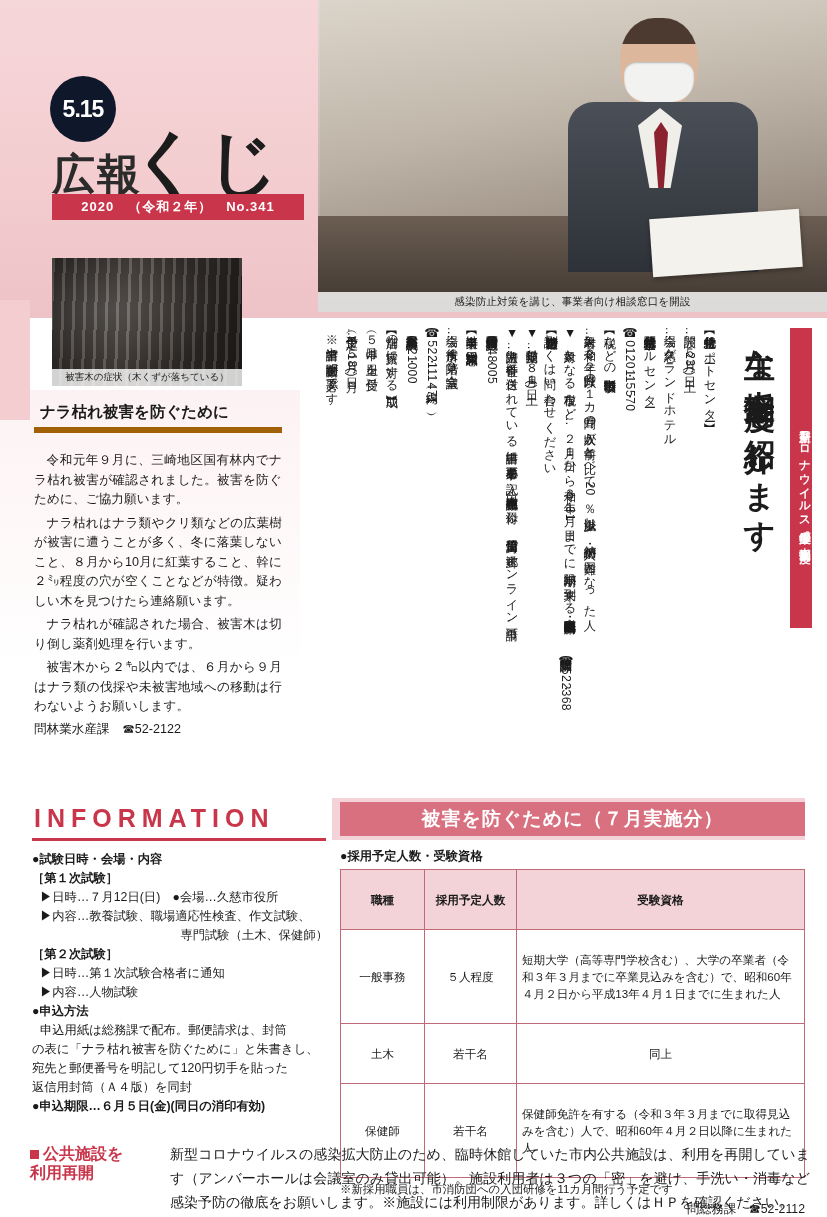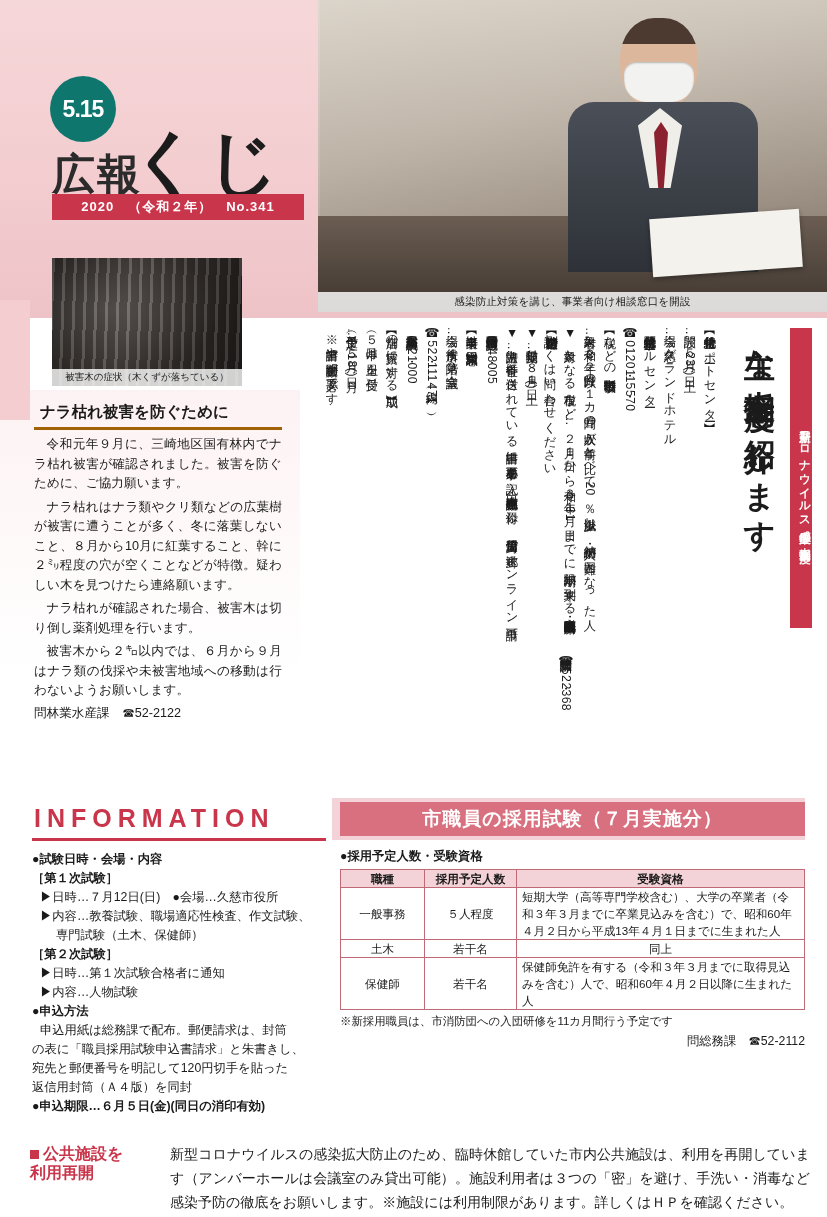--- a/index.html
+++ b/index.html
@@ -68,21 +68,21 @@
   #top-photo .caption {
     position:absolute; left:0; bottom:0; width:100%;
     background: rgba(255,255,255,0.82);
     color:#222; font-size:10.5px; padding:3px 6px; text-align:center;
     letter-spacing:0.2px;
   }
   
   #masthead { position:absolute; left:34px; top:76px; width:270px; height:150px; }
   #kouhou-circle {
     position:absolute; left:16px; top:0; width:66px; height:66px;
-    border-radius:50%; background:#0f766e; color:#fff;
+    border-radius:50%; background:#0f172a; color:#fff;
     font-size:23px; font-weight:bold; text-align:center; line-height:66px;
     letter-spacing:-1px;
   }
   #kouhou-label {
     position:absolute; left:18px; top:70px; font-size:43px; font-weight:bold;
     color:#2b2b2b; letter-spacing:2px;
   }
   #kouhou-title {
     position:absolute; left:96px; top:50px; font-size:72px; font-weight:bold;
     color:#1c1c1c; letter-spacing:2px; line-height:72px;
@@ -106,21 +106,21 @@
       radial-gradient(ellipse at 30% 40%, rgba(255,255,255,0.18), rgba(0,0,0,0) 60%);
   }
   #tree-photo .caption {
     position:absolute; left:0; bottom:0; width:100%;
     background: rgba(255,255,255,0.8); font-size:9.5px; padding:2px 4px; text-align:center;
   }
   
   #nara-article { position:absolute; left:34px; top:400px; width:248px; }
   #nara-head {
     font-size:15.5px; font-weight:bold; color:#1b1b1b; padding:2px 4px 4px 6px;
-    border-bottom:3px solid #a16207; margin-bottom:5px;
+    border-bottom:6px solid #a16207; margin-bottom:18px;
   }
   #nara-body { font-size:12.6px; line-height:19.5px; letter-spacing:0.1px; text-align:justify; }
   #nara-body p { margin:4px 0 1px 0; }
   #nara-body p.ind { text-indent:1em; }
   #nara-contact { font-size:12.6px; margin-top:4px; }
   
   #support-section {
     position:absolute; left:292px; top:318px; width:520px; height:470px;
   }
   #support-tab {
@@ -156,26 +156,26 @@
     display:flex; align-items:center; justify-content:center; letter-spacing:1px;
   }
   #exam-banner-bg {
     position:absolute; left:310px; top:0; width:473px; height:42px;
     background:#f3d3d8;
   }
   #info-left { position:absolute; left:10px; top:52px; width:296px; font-size:12.3px; line-height:19px; }
   #info-left .b { font-weight:bold; }
   #info-left .l1 { margin-left:0; }
   #info-left .l2 { margin-left:8px; }
-  #info-left .l3 { margin-left:24px; }
+  #info-left .l3 { margin-left:24px;text-align:right; }
   #info-right { position:absolute; left:318px; top:50px; width:465px; font-size:12.3px; }
   #info-right .subhead { font-weight:bold; margin-bottom:4px; }
   table.exam { width:465px; border-collapse:collapse; font-size:11.6px; }
   table.exam th, table.exam td {
-    border:1px solid #c06a78; padding:0 5px; text-align:center; vertical-align:middle;
+    border:1px solid #c06a78; padding:21px 5px; text-align:center; vertical-align:middle;
     line-height:17px;
   }
   table.exam thead th { background:#f3d3d8; font-weight:bold; }
   table.exam td.qual { text-align:left; }
   #exam-note { font-size:11.4px; margin-top:4px; }
   #exam-contact { font-size:12.3px; text-align:right; margin-top:4px; }
   
   #bottom-notice { position:absolute; left:22px; top:1140px; width:790px; height:70px; }
   #bottom-head {
     position:absolute; left:8px; top:4px; width:128px;
@@ -267,34 +267,34 @@
 （５月中は土日を受付）
 受付（予定）…５月18日(月)～
 ※申請書や証明書類が必要です</div>
   <div class="vcol" style="right:236px; top:330px; height:120px; width:16px;">問収納対策課 ☎52・2368</div>
 </div>
 
 <div id="info-wrap">
   <div id="exam-banner-bg"></div>
   <div id="info-title">INFORMATION</div>
   <div id="info-underline"></div>
-  <div id="exam-banner">市職員の採用試験（７月実施分）</div>
+  <div id="exam-banner">被害を防ぐために（７月実施分）</div>
 
   <div id="info-left">
     <div class="b l1">●試験日時・会場・内容</div>
     <div class="b l1">［第１次試験］</div>
     <div class="l2">▶日時…７月12日(日)　●会場…久慈市役所</div>
     <div class="l2">▶内容…教養試験、職場適応性検査、作文試験、</div>
     <div class="l3">専門試験（土木、保健師）</div>
     <div class="b l1">［第２次試験］</div>
     <div class="l2">▶日時…第１次試験合格者に通知</div>
     <div class="l2">▶内容…人物試験</div>
     <div class="b l1">●申込方法</div>
     <div class="l2">申込用紙は総務課で配布。郵便請求は、封筒</div>
-    <div class="l1">の表に「職員採用試験申込書請求」と朱書きし、</div>
+    <div class="l1">の表に「ナラ枯れ被害を防ぐために」と朱書きし、</div>
     <div class="l1">宛先と郵便番号を明記して120円切手を貼った</div>
     <div class="l1">返信用封筒（Ａ４版）を同封</div>
     <div class="b l1">●申込期限…６月５日(金)(同日の消印有効)</div>
   </div>
 
   <div id="info-right">
     <div class="subhead">●採用予定人数・受験資格</div>
     <table class="exam">
       <thead>
         <tr>

